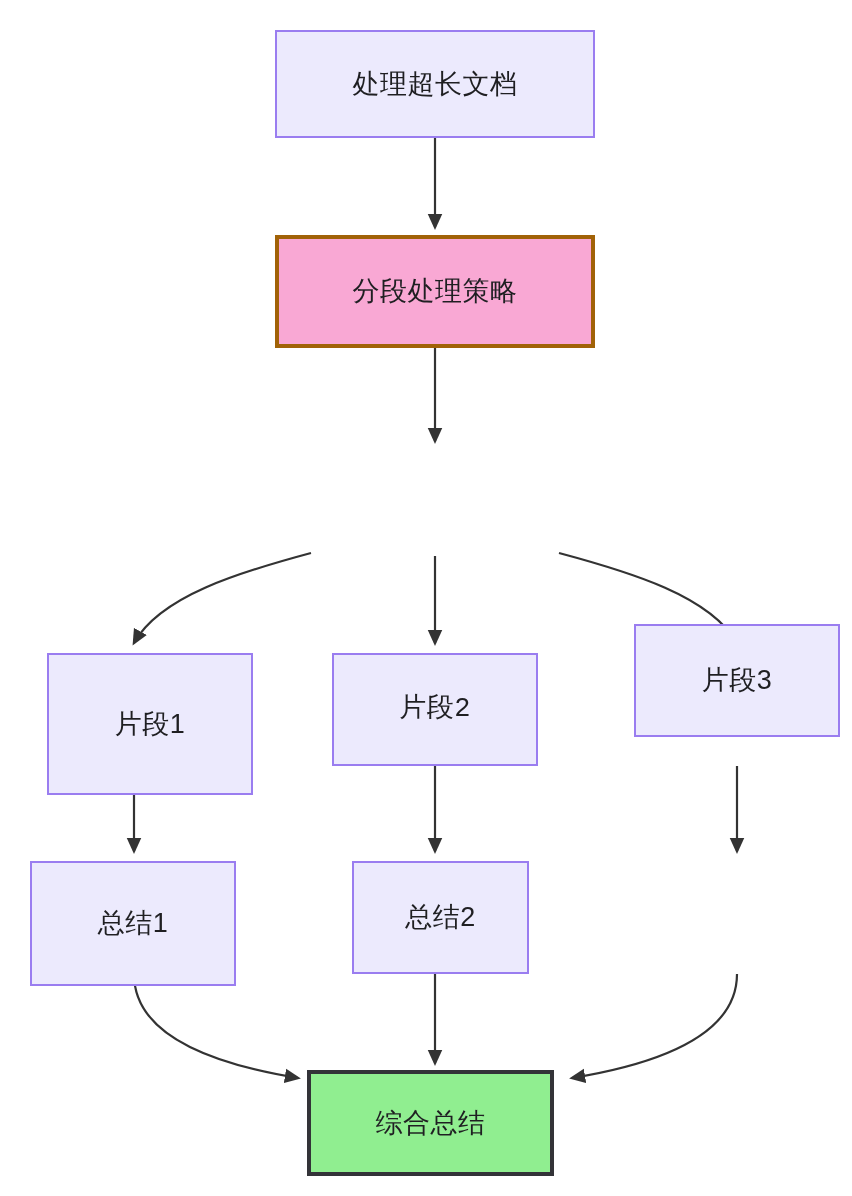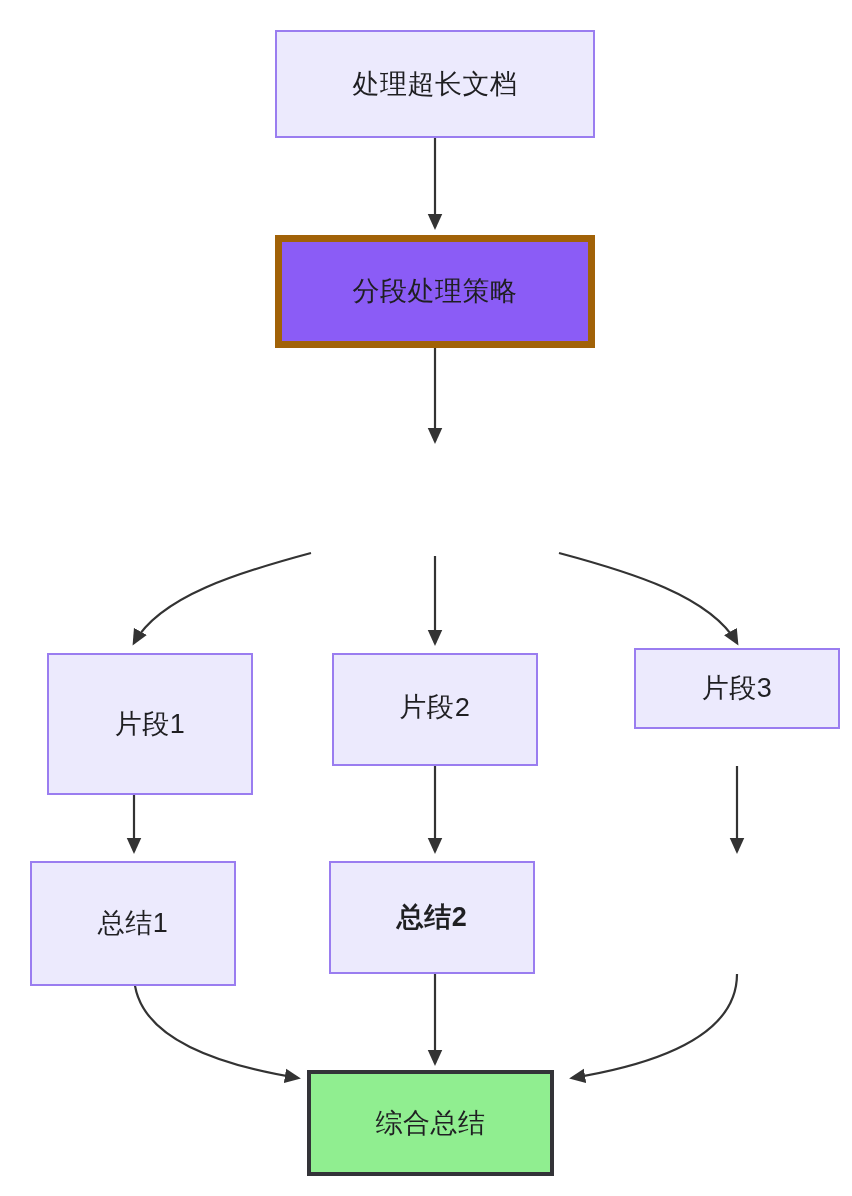--- a/index.html
+++ b/index.html
@@ -38,22 +38,22 @@
     color: #1f1f22;
     font-size: 27px;
     letter-spacing: 0.5px;
     z-index: 2;
   }
   .node.plain {
     background: #eceafd;
     border: 2px solid #9a7df0;
   }
   .node.highlight {
-    background: #8b5cf6;
-    border: 7px solid #a16207;
+    background: #f9a8d4;
+    border: 4px solid #a16207;
   }
   .node.result {
     background: #90ee90;
     border: 4px solid #333338;
   }
   .node-label {
     display: block;
     white-space: nowrap;
   }
 </style>
@@ -97,29 +97,29 @@
 
 
   <div class="node plain" style="left:47px; top:653px; width:206px; height:142px;text-align:right;">
     <span class="node-label">片段1</span>
   </div>
 
   <div class="node plain" style="left:332px; top:653px; width:206px; height:113px;font-family:Liberation Mono, monospace;">
     <span class="node-label">片段2</span>
   </div>
 
-  <div class="node plain" style="left:634px; top:648px; width:206px; height:81px;text-align:center;">
+  <div class="node plain" style="left:634px; top:624px; width:206px; height:113px;text-align:center;">
     <span class="node-label">片段3</span>
   </div>
 
   <div class="node plain" style="left:30px; top:861px; width:206px; height:125px;">
     <span class="node-label">总结1</span>
   </div>
 
-  <div class="node plain" style="left:329px; top:861px; width:206px; height:113px;font-weight:bold;">
+  <div class="node plain" style="left:352px; top:861px; width:177px; height:113px;">
     <span class="node-label">总结2</span>
   </div>
 
 
   <div class="node result" style="left:307px; top:1070px; width:247px; height:106px;">
     <span class="node-label">综合总结</span>
   </div>
 
 </div>
 

